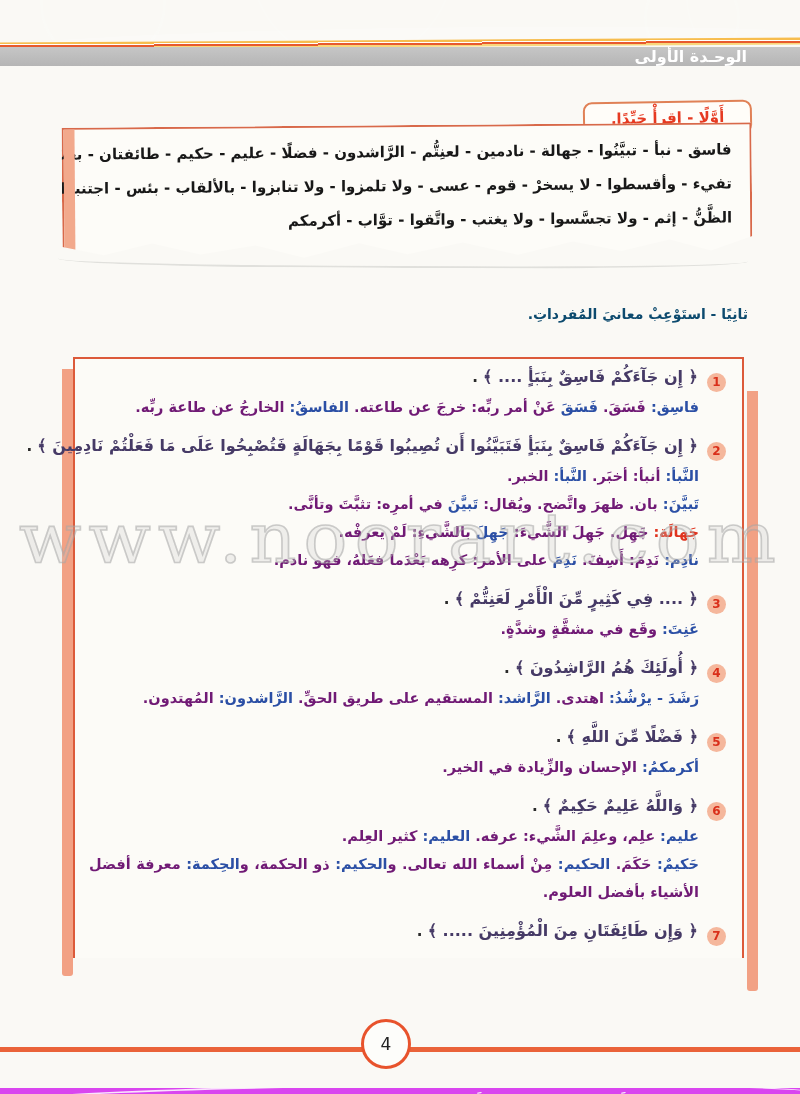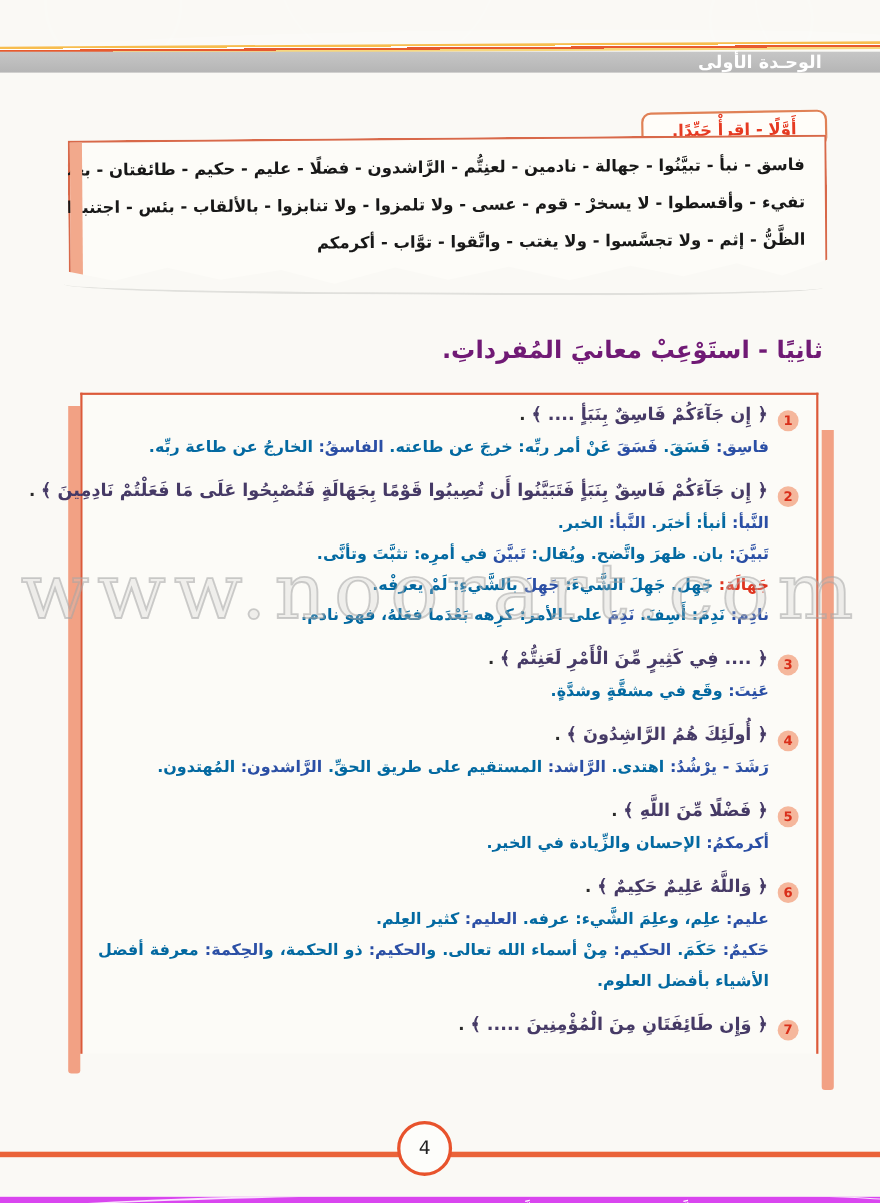--- a/index.html
+++ b/index.html
@@ -64,21 +64,21 @@
   }
   .word-line.last{text-align-last:right;}
   .torn-under{
     position:absolute;left:58px;top:252px;width:690px;height:14px;
     border-bottom:2px solid #dadad6;border-radius:50%/10px;
     transform:rotate(.25deg);opacity:.8;
   }
   
   .heading2{
     position:absolute;right:52px;top:306px;
-    color:#701a75;font-weight:bold;font-size:22px;direction:rtl;
+    color:#0c4a6e;font-weight:bold;font-size:14px;direction:rtl;
   }
   
   .shadow-left{position:absolute;left:62px;top:369px;width:11px;height:607px;background:#f2a184;border-radius:0 0 3px 3px;}
   .shadow-right{position:absolute;left:747px;top:391px;width:11px;height:600px;background:#f2a184;border-radius:0 0 3px 3px;}
   .main-box{
     position:absolute;left:73px;top:357px;width:671px;height:601px;
     border:2px solid #dc5a3a;border-bottom:none;
     background:rgba(253,252,248,.6);
     direction:rtl;
     padding:2px 16px 0 14px;box-sizing:border-box;
@@ -92,21 +92,21 @@
     margin-left:9px;vertical-align:-4px;
   }
   .quote{color:#463a66;font-weight:bold;font-size:16px;letter-spacing:-.2px;}
   .qdot{color:#2a2a2a;font-weight:bold;font-size:15px;}
   .def-line{
     margin-right:27px;font-size:14.5px;font-weight:bold;line-height:28px;
     text-align:justify;color:#232323;
   }
   .seg-b{color:#2b4fa5;}
   .seg-r{color:#e0341f;}
-  .seg-k{color:#0369a1;}
+  .seg-k{color:#701a75;}
   
   .watermark{
     position:absolute;left:-14px;top:498px;width:830px;
     font-family:"DejaVu Serif", serif;
     font-size:70px;letter-spacing:7px;line-height:80px;
     color:transparent;-webkit-text-stroke:1.6px rgba(165,165,165,.55);
     text-shadow:0 0 1px rgba(200,200,200,.25);
     text-align:center;direction:ltr;z-index:40;pointer-events:none;
     transform:scaleX(1.04);white-space:nowrap;
   }

